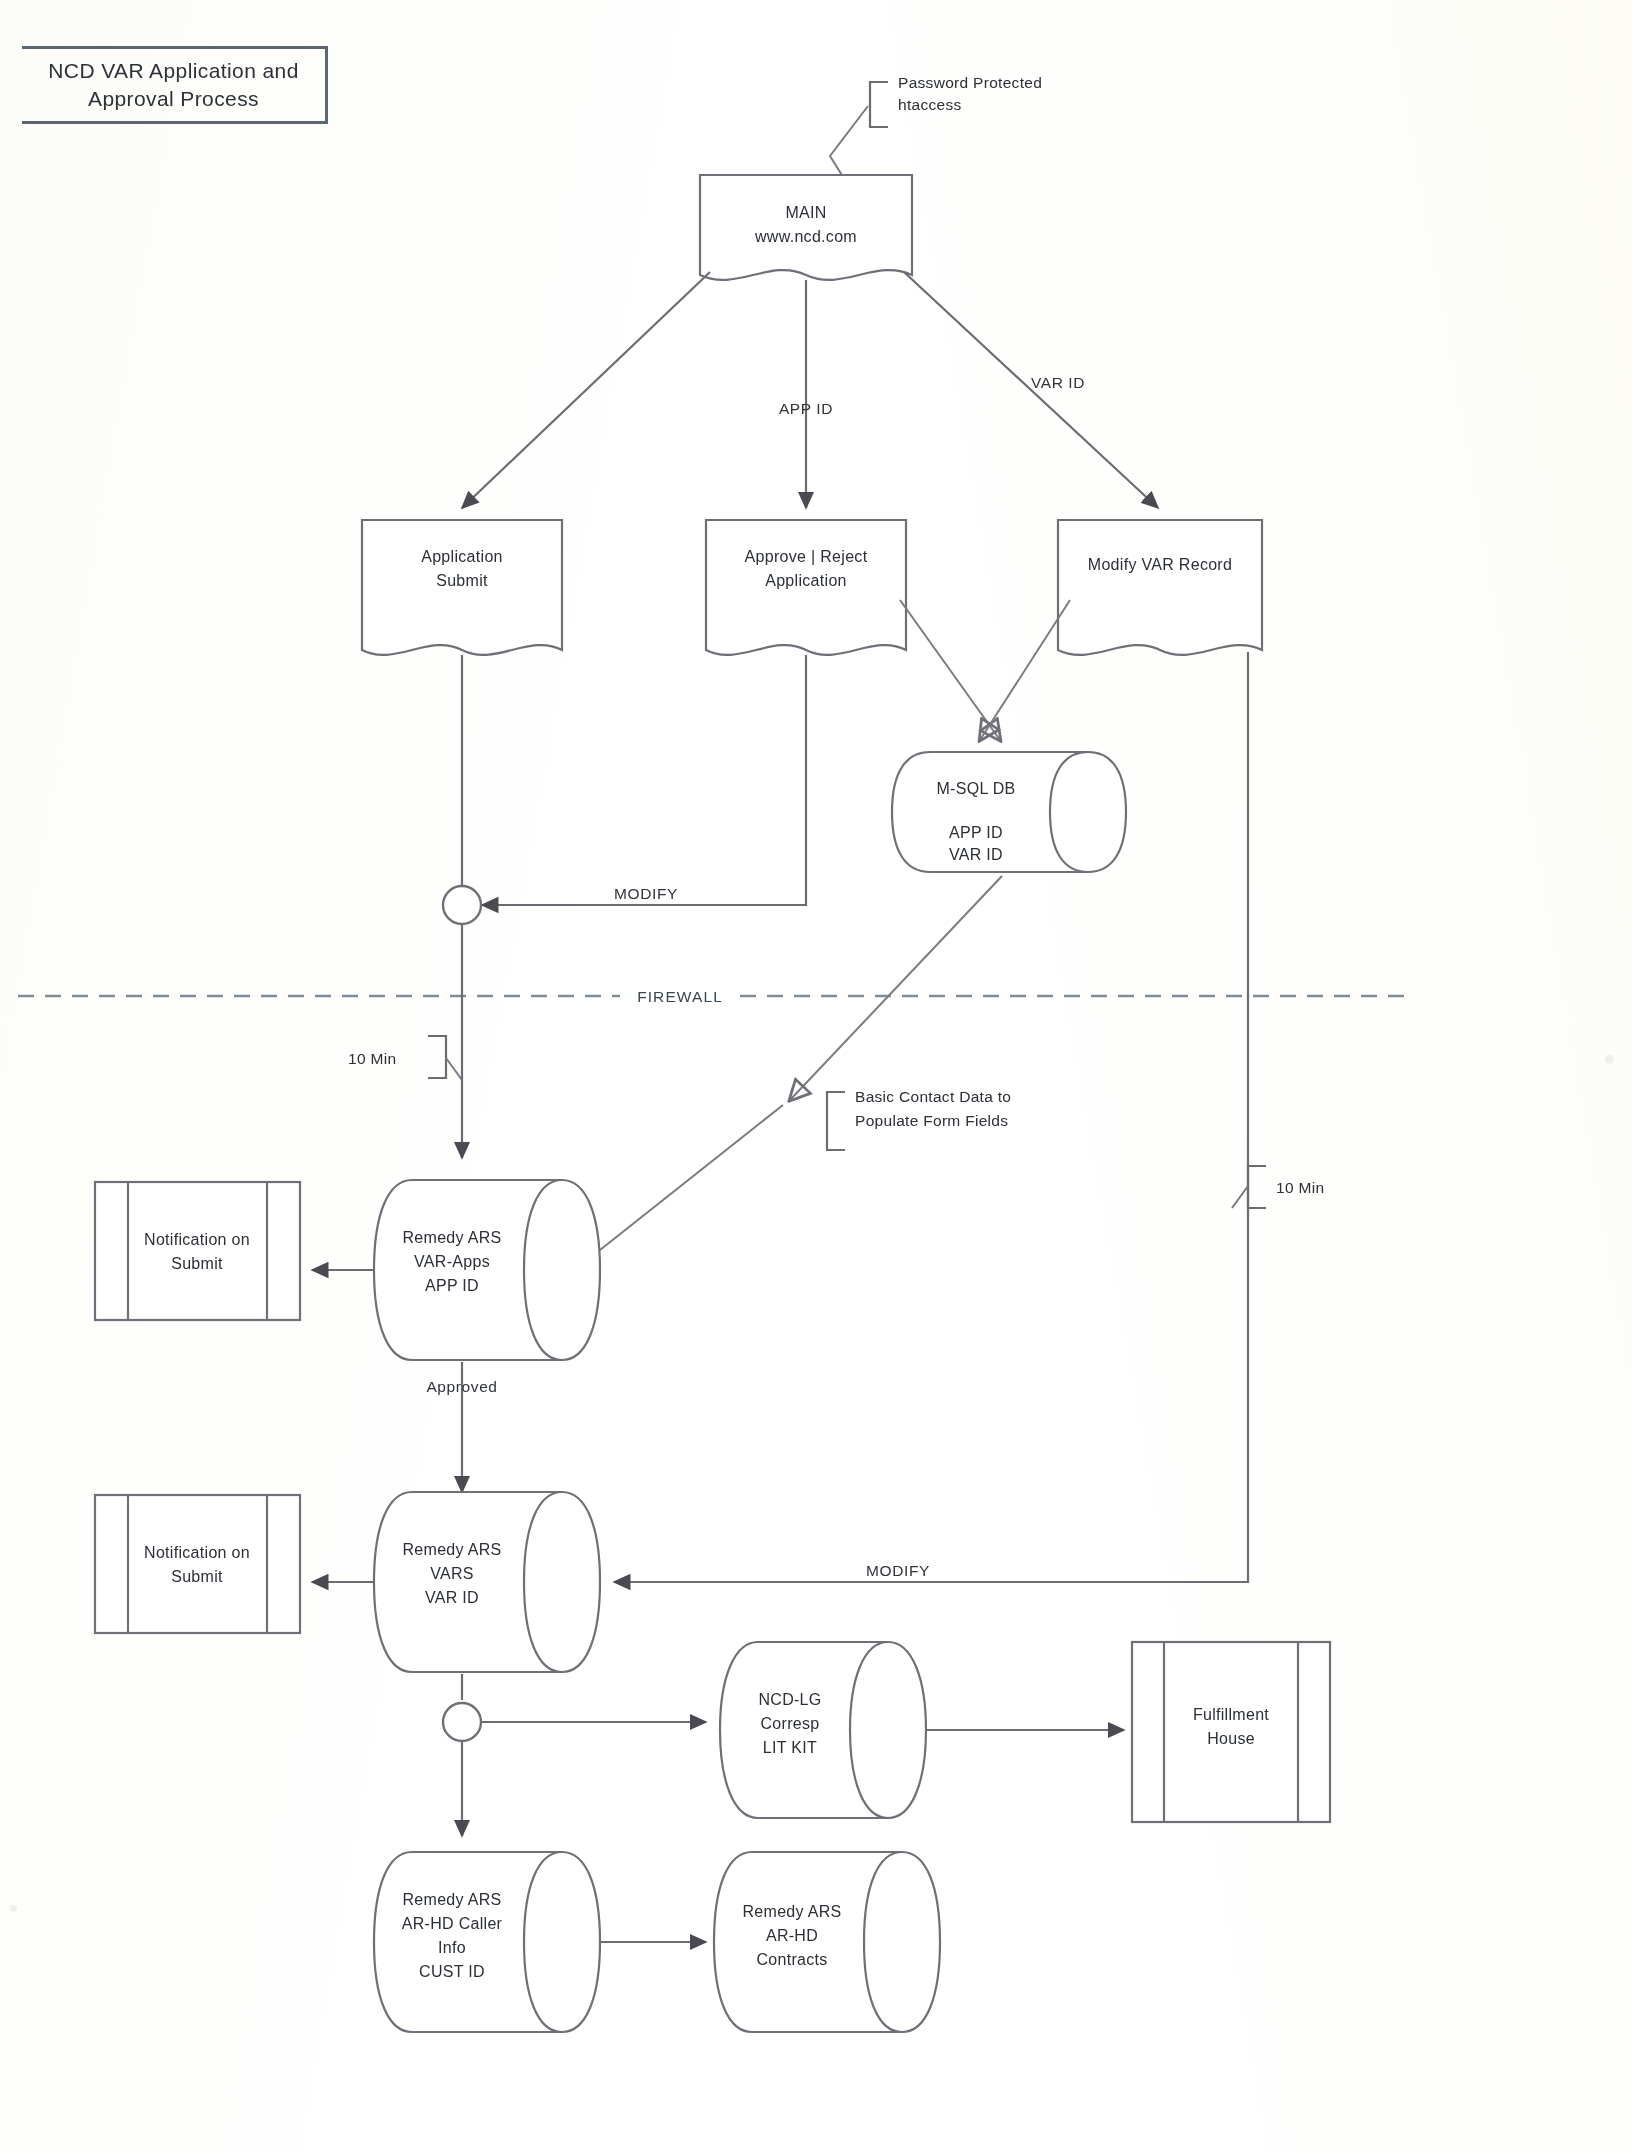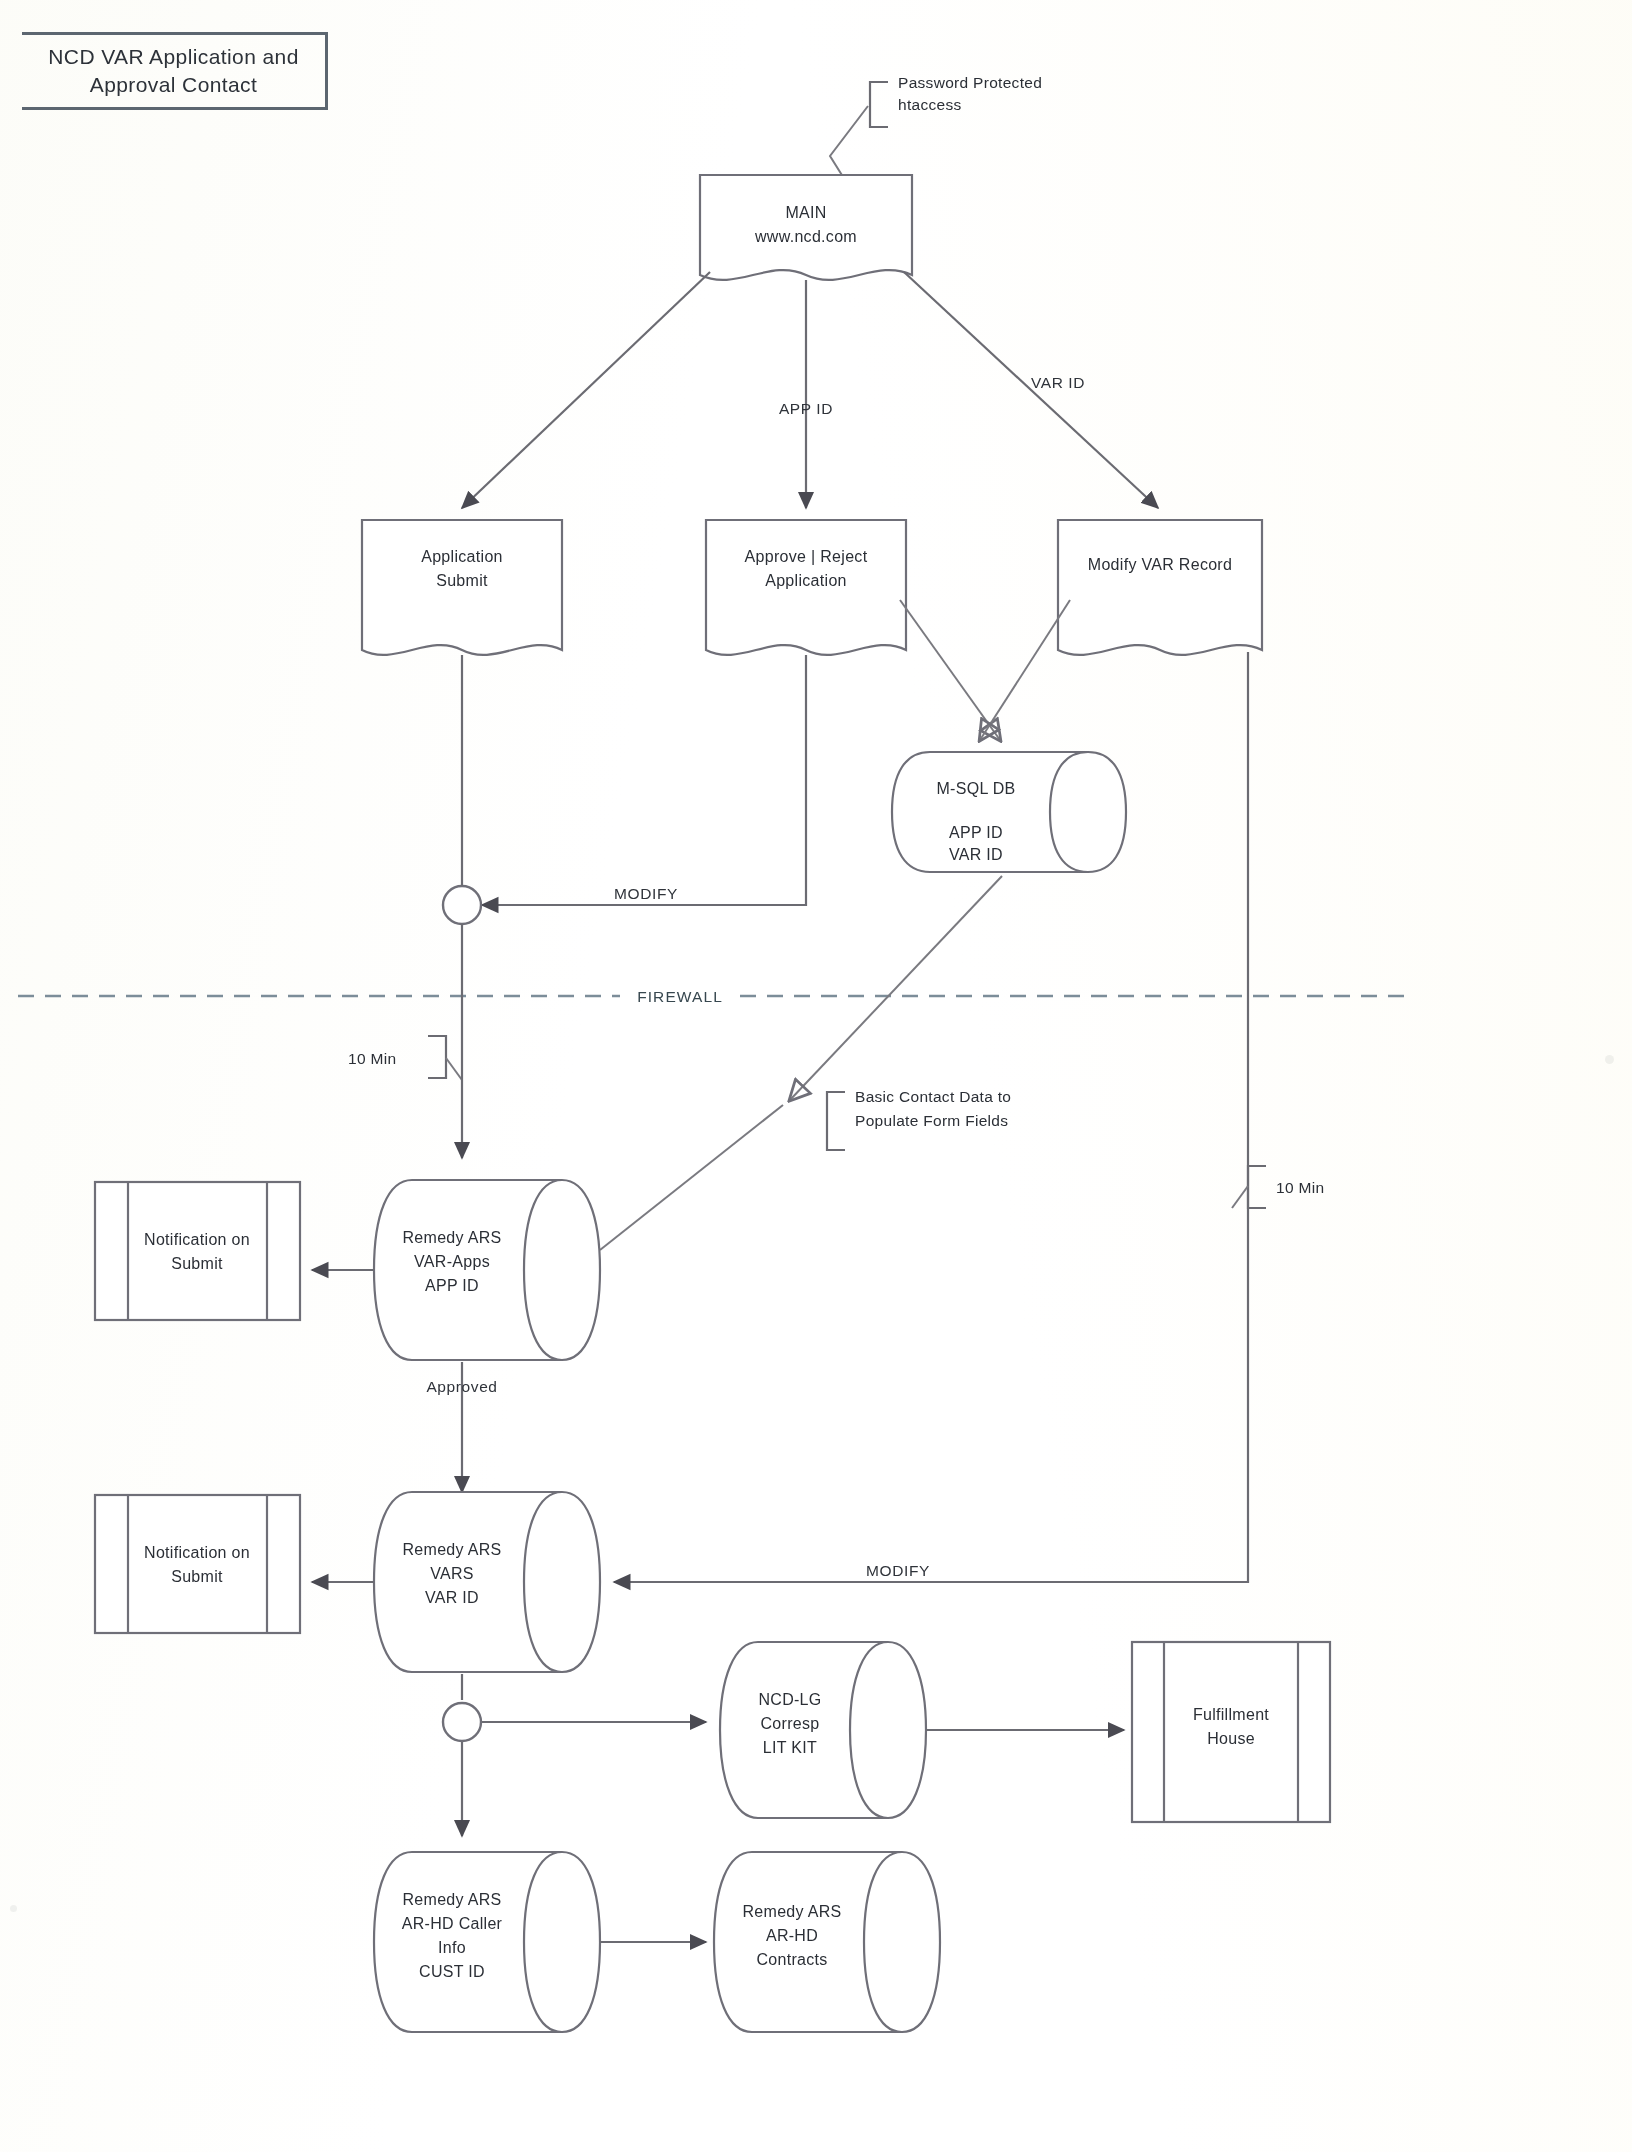--- a/index.html
+++ b/index.html
@@ -101,21 +101,21 @@
   text.firewall-text {
     font-size: 15.5px;
     text-anchor: middle;
     fill: #37474f;
     letter-spacing: 1.1px;
   }
   
   #title-block {
     position: absolute;
     left: 22px;
-    top: 32px;
+    top: 46px;
     width: 306px;
     height: 78px;
     border-top: 3px solid #5c6670;
     border-right: 3px solid #5c6670;
     border-bottom: 3px solid #5c6670;
     border-left: 0;
     box-sizing: border-box;
     display: flex;
     align-items: center;
     justify-content: center;
@@ -139,21 +139,21 @@
 </style>
 </head>
 <body>
 
 <div id="page">
   <div id="paper-tint"></div>
 
   <div id="title-block">
     <div id="title-text">
       <span>NCD VAR Application and</span>
-      <span class="l2">Approval Contact</span>
+      <span class="l2">Approval Process</span>
     </div>
   </div>
 
   <svg id="flow" viewBox="0 0 1632 2152">
     <defs>
       <marker id="arrow-filled" viewBox="0 0 12 12" refX="10" refY="6" markerWidth="9" markerHeight="9" orient="auto-start-reverse">
         <path d="M 0 1 L 11 6 L 0 11 z" fill="#4a4a52"></path>
       </marker>
       <marker id="arrow-open" viewBox="0 0 14 14" refX="12" refY="7" markerWidth="12" markerHeight="12" orient="auto-start-reverse">
         <path d="M 1 1 L 13 7 L 1 13 z" fill="none" stroke="#6f6f78" stroke-width="1.6"></path>

